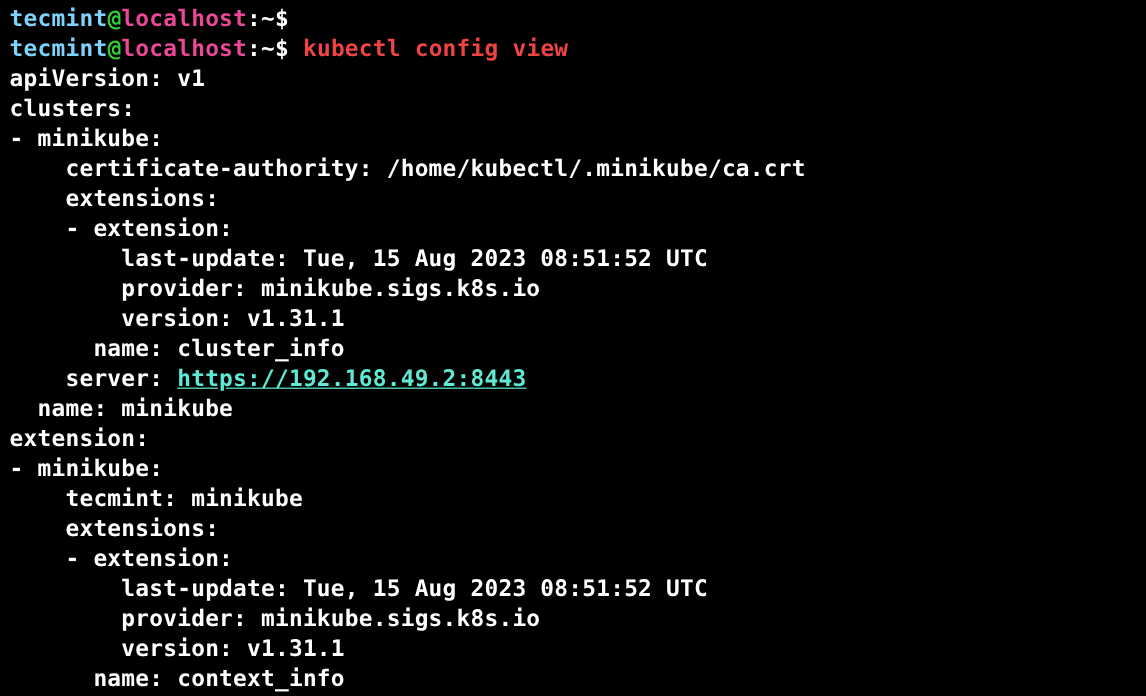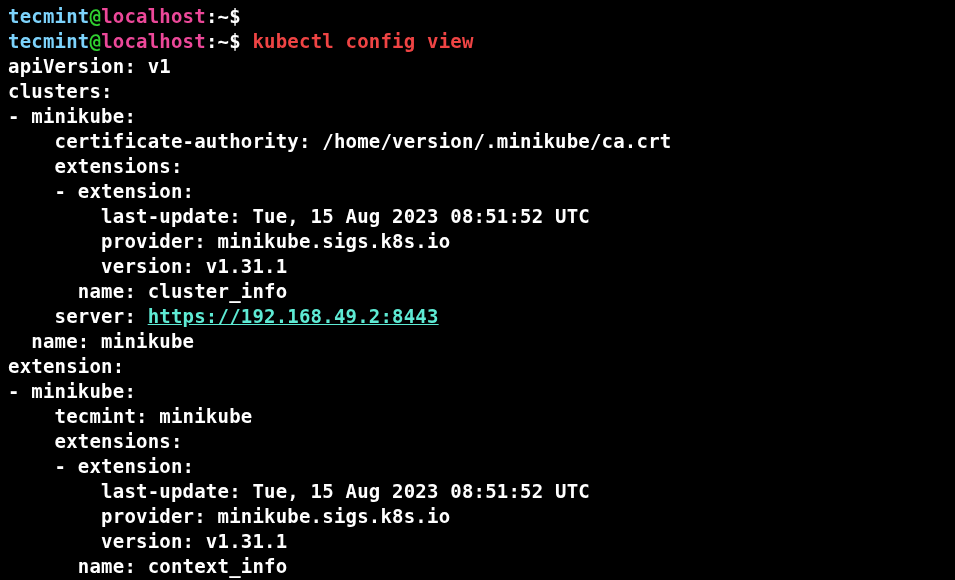--- a/index.html
+++ b/index.html
@@ -38,21 +38,21 @@
 </head>
 <body>
 
 <div class="line"><span class="user">tecmint</span><span class="at">@</span><span class="host">localhost</span><span class="prompt">:</span><span class="path">~</span><span class="prompt">$</span></div>
 
 <div class="line"><span class="user">tecmint</span><span class="at">@</span><span class="host">localhost</span><span class="prompt">:</span><span class="path">~</span><span class="prompt">$</span> <span class="cmd">kubectl config view</span></div>
 
 <div class="line out">apiVersion: v1</div>
 <div class="line out">clusters:</div>
 <div class="line out">- minikube:</div>
-<div class="line out">    certificate-authority: /home/version/.minikube/ca.crt</div>
+<div class="line out">    certificate-authority: /home/kubectl/.minikube/ca.crt</div>
 <div class="line out">    extensions:</div>
 <div class="line out">    - extension:</div>
 <div class="line out">        last-update: Tue, 15 Aug 2023 08:51:52 UTC</div>
 <div class="line out">        provider: minikube.sigs.k8s.io</div>
 <div class="line out">        version: v1.31.1</div>
 <div class="line out">      name: cluster_info</div>
 <div class="line out"><span>    server: </span><span class="url">https://192.168.49.2:8443</span></div>
 <div class="line out">  name: minikube</div>
 <div class="line out">extension:</div>
 <div class="line out">- minikube:</div>

